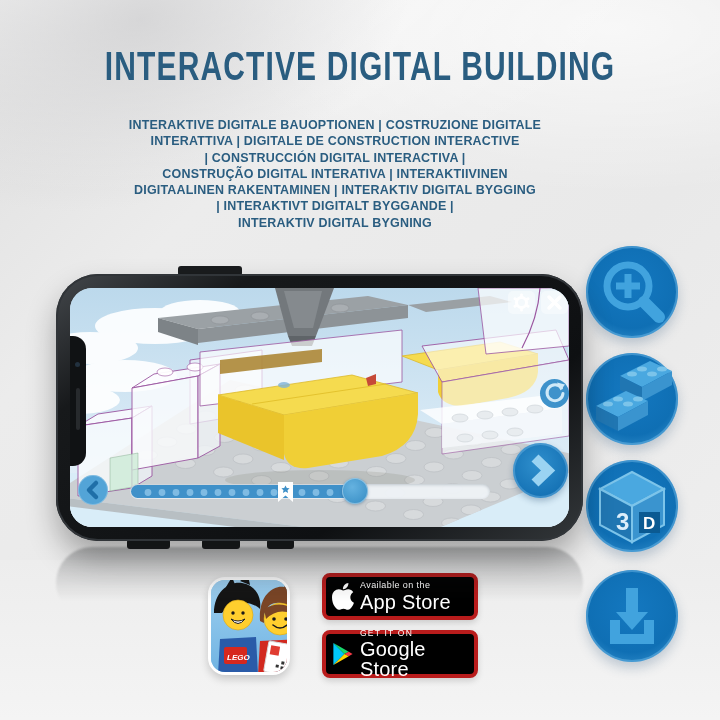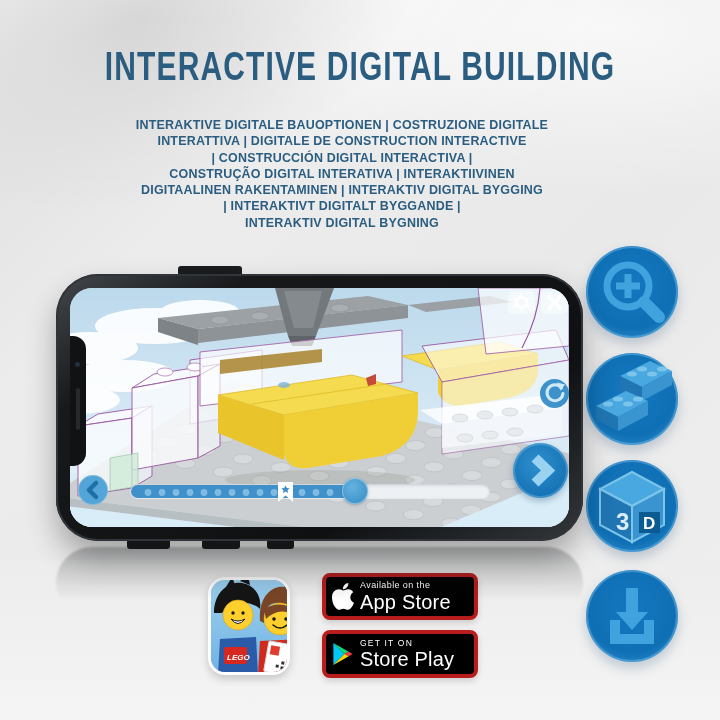--- a/index.html
+++ b/index.html
@@ -15,21 +15,21 @@
          linear-gradient(135deg,#dedede 0%, #ececec 28%, #e9e9e9 60%, #f0f0f0 100%);}
   .bg2{position:absolute;left:-140px;top:-160px;width:560px;height:360px;
        background:radial-gradient(closest-side, rgba(190,190,192,.55), rgba(190,190,192,0));
        transform:rotate(-18deg);}
   .bg3{position:absolute;left:0;right:0;top:560px;bottom:0;
        background:linear-gradient(#ededed, #f4f4f4);}
 
   .title{position:absolute;top:44px;left:0;width:720px;text-align:center;
          font-size:40px;font-weight:bold;letter-spacing:1.5px;white-space:nowrap;
          color:var(--title_text);transform:scaleX(.75);transform-origin:50% 50%;}
-  .subtitle{position:absolute;top:117px;left:12px;width:660px;text-align:center;}
+  .subtitle{position:absolute;top:117px;left:5px;width:660px;text-align:center;}
   .subtitle div{font-size:13px;font-weight:bold;letter-spacing:.2px;line-height:16.3px;
          color:var(--title_text);white-space:nowrap;transform:scaleX(.96);transform-origin:50% 50%;}
 
   
   .feature{position:absolute;left:586px;width:92px;height:92px;border-radius:50%;
            background:radial-gradient(circle at 50% 42%, #1478c0 0%, #0f6fb4 62%, #2f8cca 88%, #1e7cbb 100%);
            box-shadow:0 6px 12px rgba(40,80,120,.25), inset 0 0 0 2px rgba(120,190,235,.45);}
   .feature svg{position:absolute;inset:0;}
   .f-label{position:absolute;left:0;top:22px;width:92px;text-align:center;
            font-size:30px;font-weight:bold;letter-spacing:0;
@@ -457,16 +457,16 @@
     <div class="blogo">
       <svg width="24" height="26" viewBox="0 0 100 100">
         <polygon points="10,4 56,50 10,96" fill="#00c8fa"></polygon>
         <polygon points="10,4 74,41 56,50" fill="#16d96d"></polygon>
         <polygon points="74,41 90,50 74,59 56,50" fill="#f43b47"></polygon>
         <polygon points="10,96 56,50 74,59" fill="#ffd500"></polygon>
       </svg>
     </div>
     <div class="btxt">
       <span class="tagline">GET IT ON</span>
-      <span class="bname">Store Play</span>
+      <span class="bname">Google Store</span>
     </div>
   </div>
 </div>
 
 </body></html>

